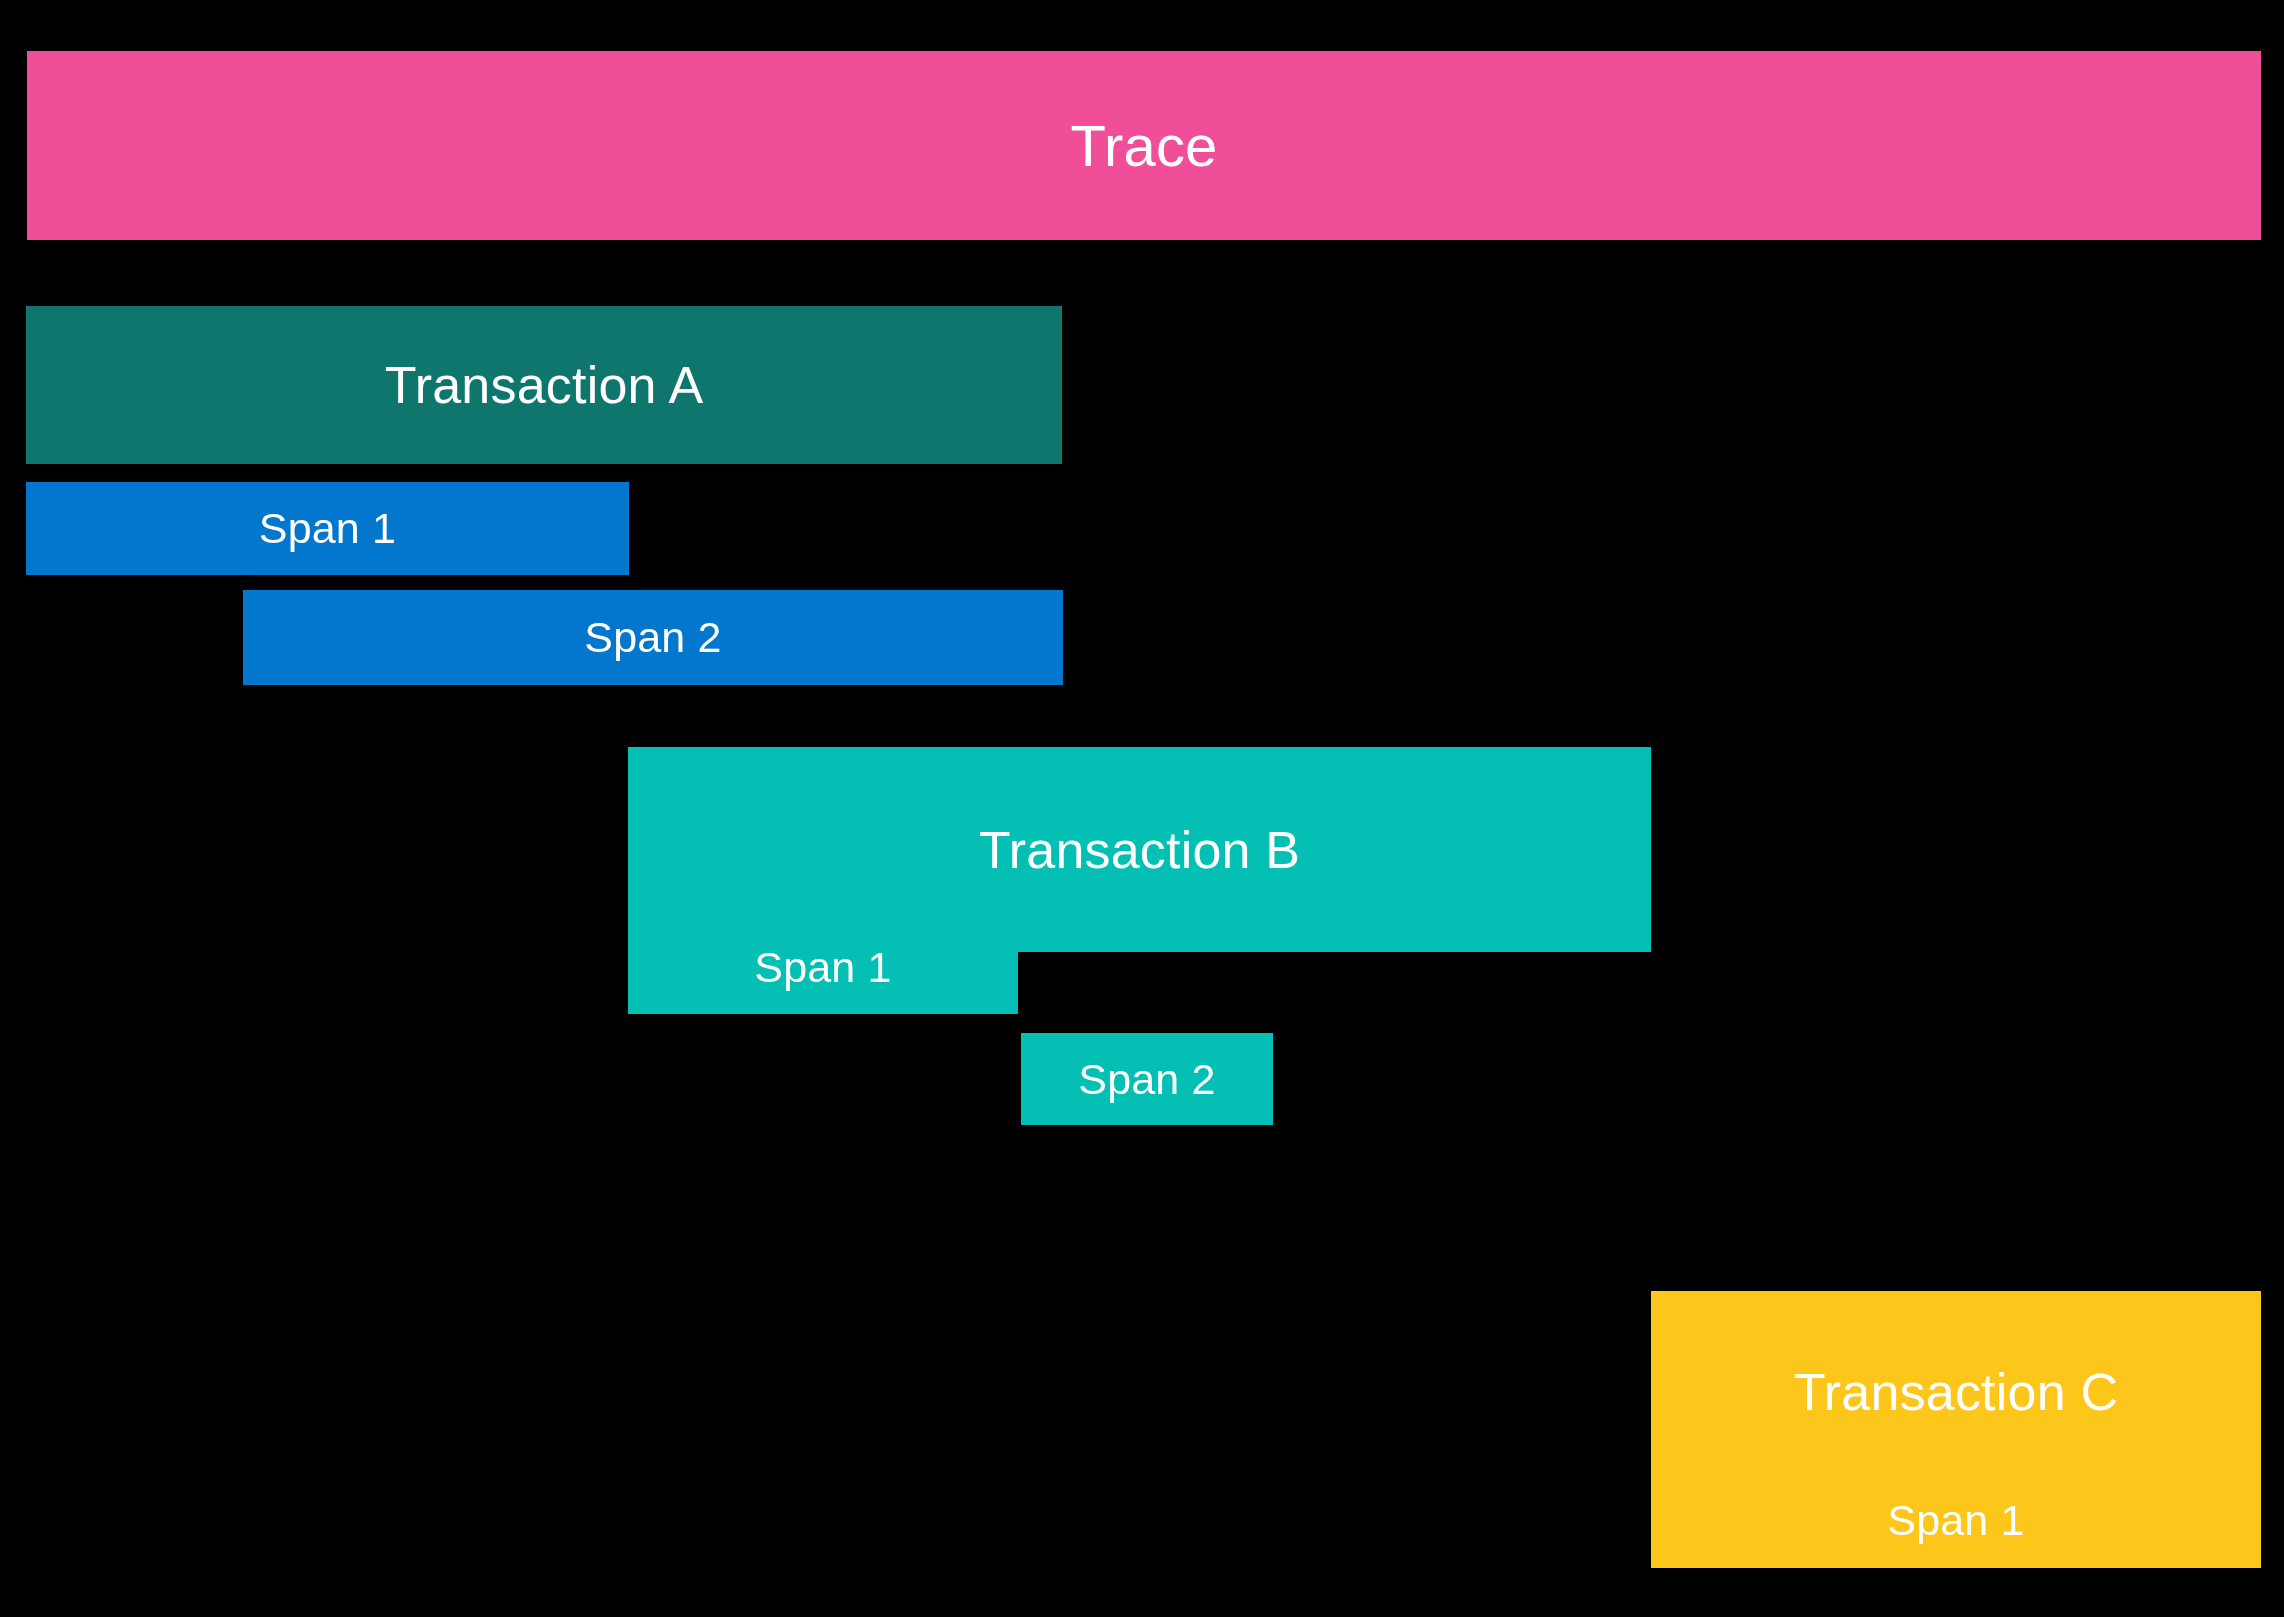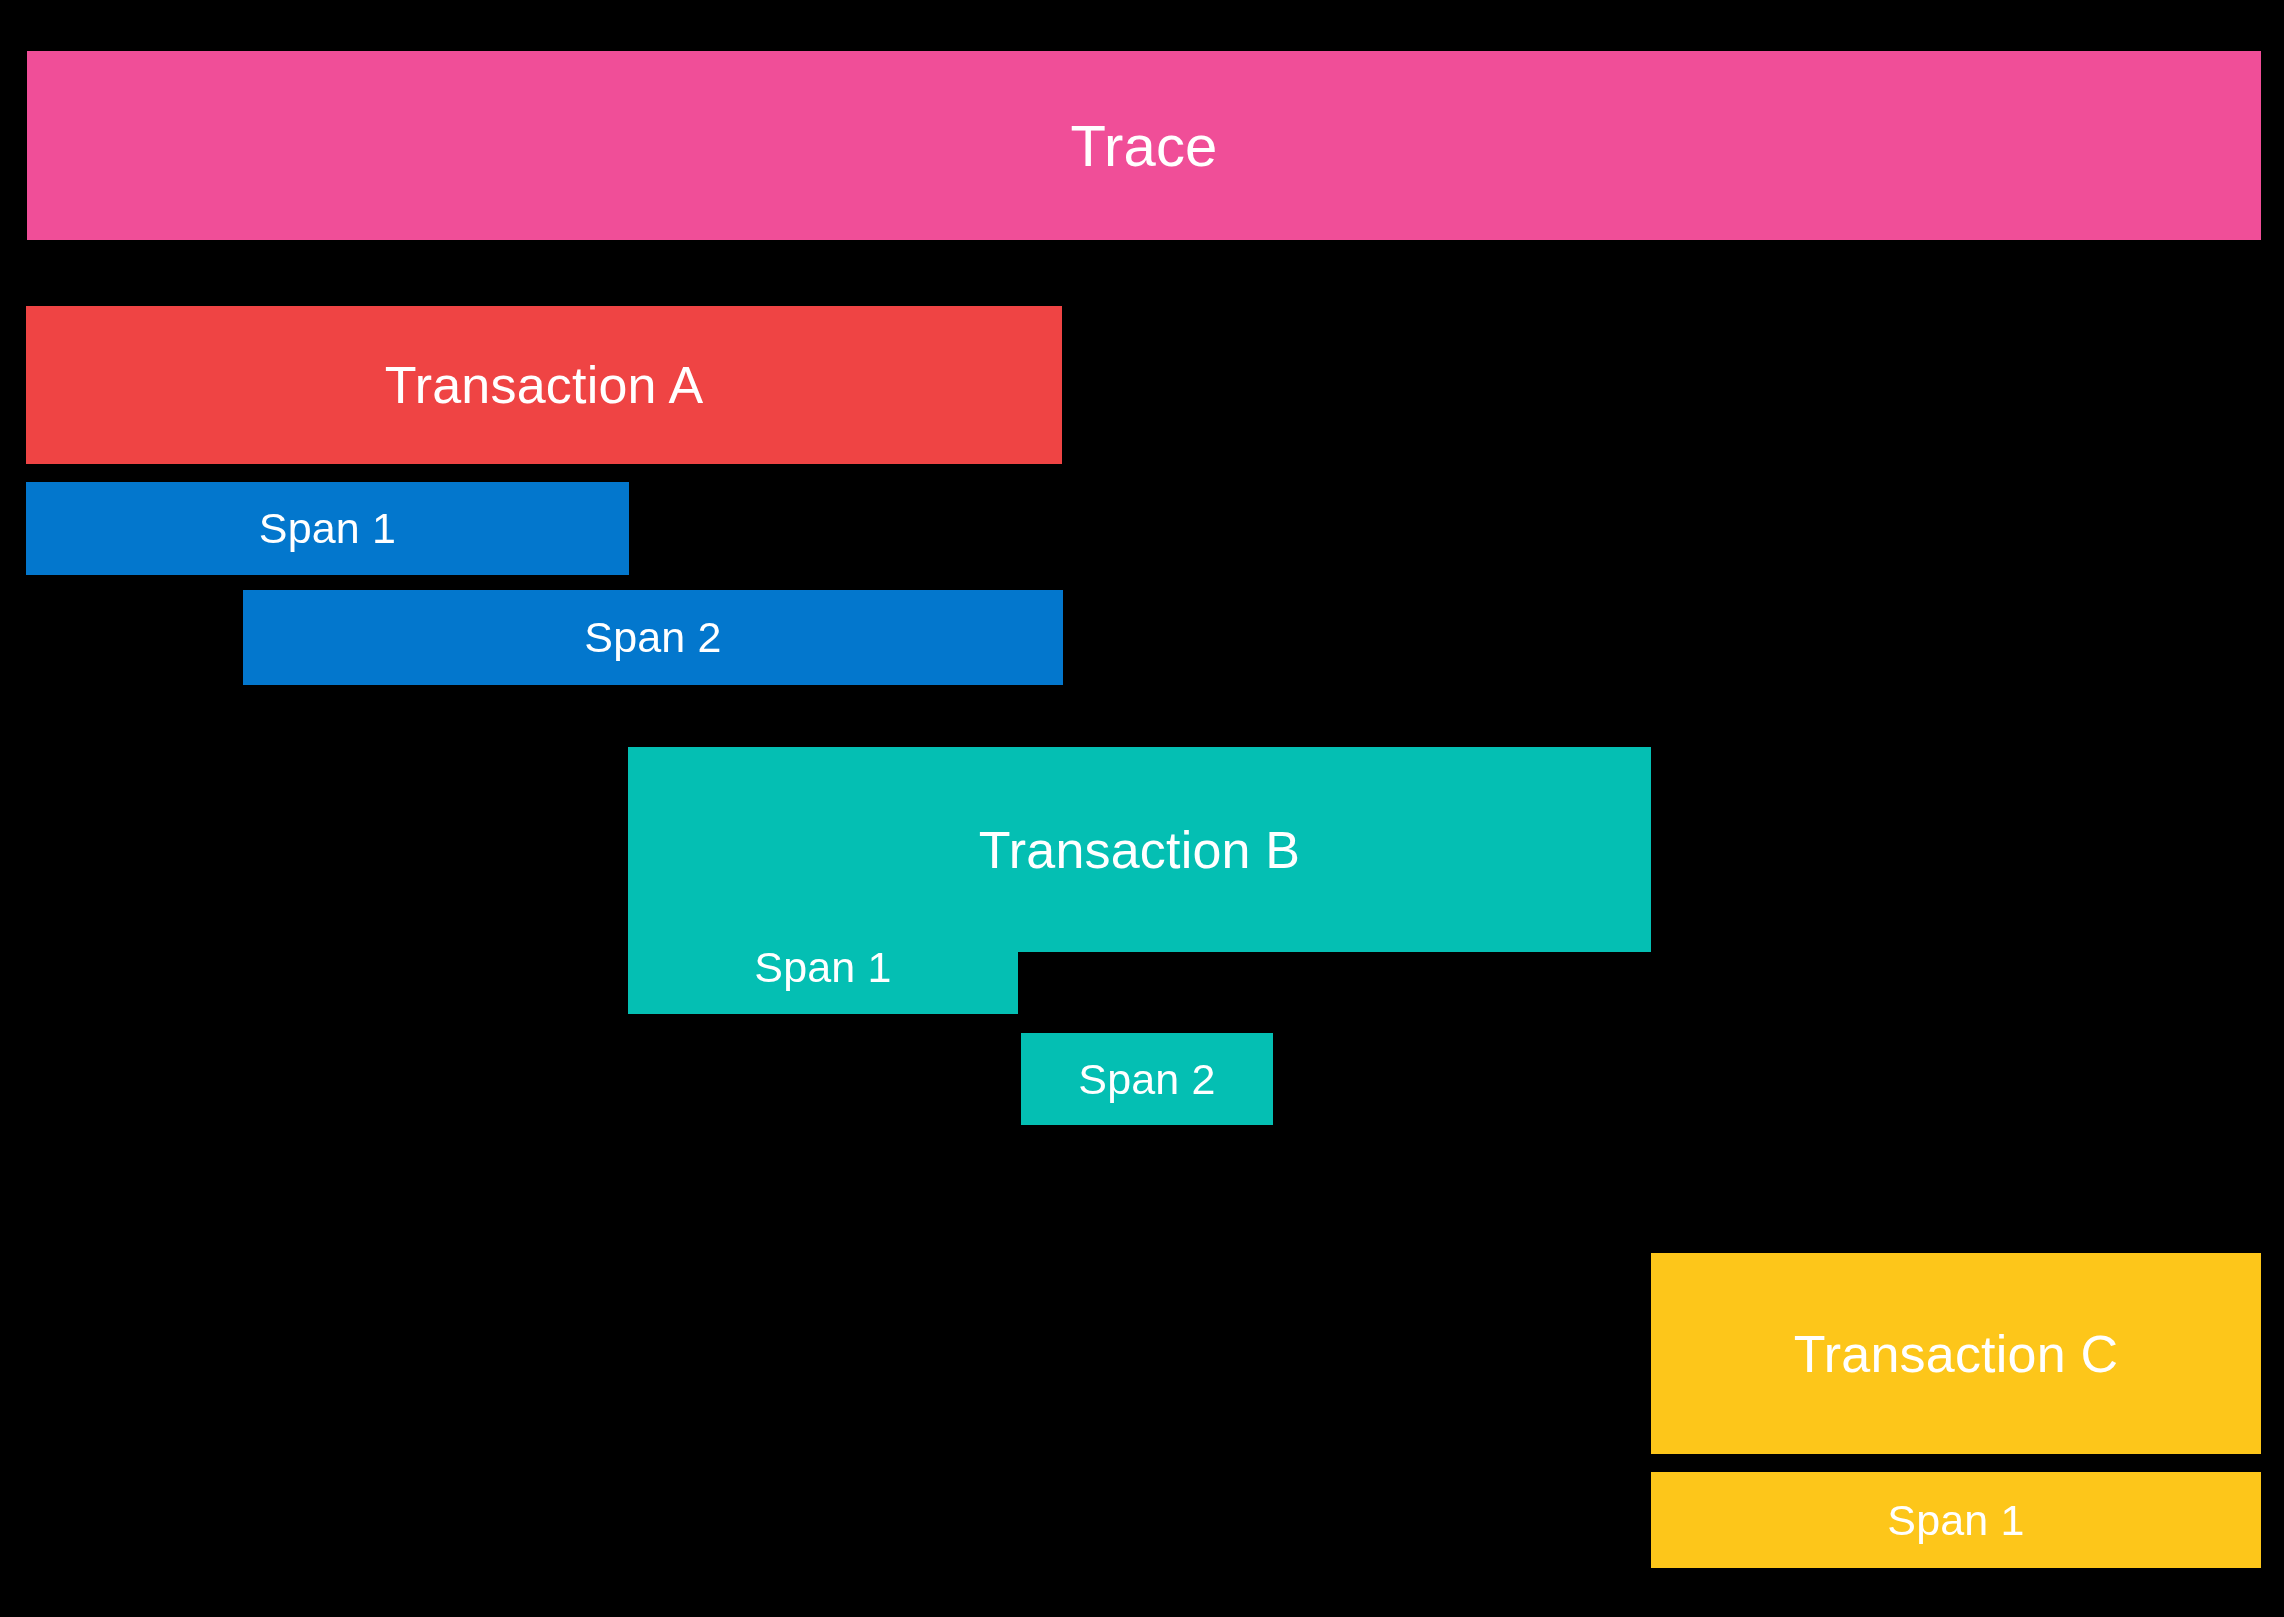--- a/index.html
+++ b/index.html
@@ -36,38 +36,38 @@
   .lvl-txn     .bar-label { font-size: 52px; }
   .lvl-span    .bar-label { font-size: 43px; }
 </style>
 </head>
 <body>
 
 <div id="canvas" style="background: rgb(0, 0, 0); text-decoration: underline;">
     <div class="bar lvl-trace" style="left: 27px; top: 51px; width: 2234px; height: 189px; background: rgb(240, 78, 152);">
       <span class="bar-label">Trace</span>
     </div>
-    <div class="bar lvl-txn" style="left: 26px; top: 306px; width: 1036px; height: 158px; background: #ef4444;">
+    <div class="bar lvl-txn" style="left: 26px; top: 306px; width: 1036px; height: 158px; background: #0f766e;">
       <span class="bar-label">Transaction A</span>
     </div>
     <div class="bar lvl-span" style="left: 26px; top: 482px; width: 603px; height: 93px; background: rgb(3, 119, 205);">
       <span class="bar-label">Span 1</span>
     </div>
     <div class="bar lvl-span" style="left: 243px; top: 590px; width: 820px; height: 95px; background: rgb(3, 119, 205);">
       <span class="bar-label">Span 2</span>
     </div>
     <div class="bar lvl-txn" style="left: 628px; top: 747px; width: 1023px; height: 205px; background: rgb(4, 191, 179);">
       <span class="bar-label">Transaction B</span>
     </div>
     <div class="bar lvl-span" style="left: 628px; top: 921px; width: 390px; height: 93px; background: rgb(4, 191, 179);">
       <span class="bar-label">Span 1</span>
     </div>
     <div class="bar lvl-span" style="left: 1021px; top: 1033px; width: 252px; height: 92px; background: rgb(4, 191, 179);">
       <span class="bar-label">Span 2</span>
     </div>
-    <div class="bar lvl-txn" style="left: 1651px; top: 1253px; width: 610px; height: 201px; background: rgb(253, 198, 26);">
+    <div class="bar lvl-txn" style="left: 1651px; top: 1291px; width: 610px; height: 201px; background: rgb(253, 198, 26);">
       <span class="bar-label">Transaction C</span>
     </div>
     <div class="bar lvl-span" style="left: 1651px; top: 1472px; width: 610px; height: 96px; background: rgb(253, 198, 26);">
       <span class="bar-label">Span 1</span>
     </div>
   </div>
 
 
 </body></html>

